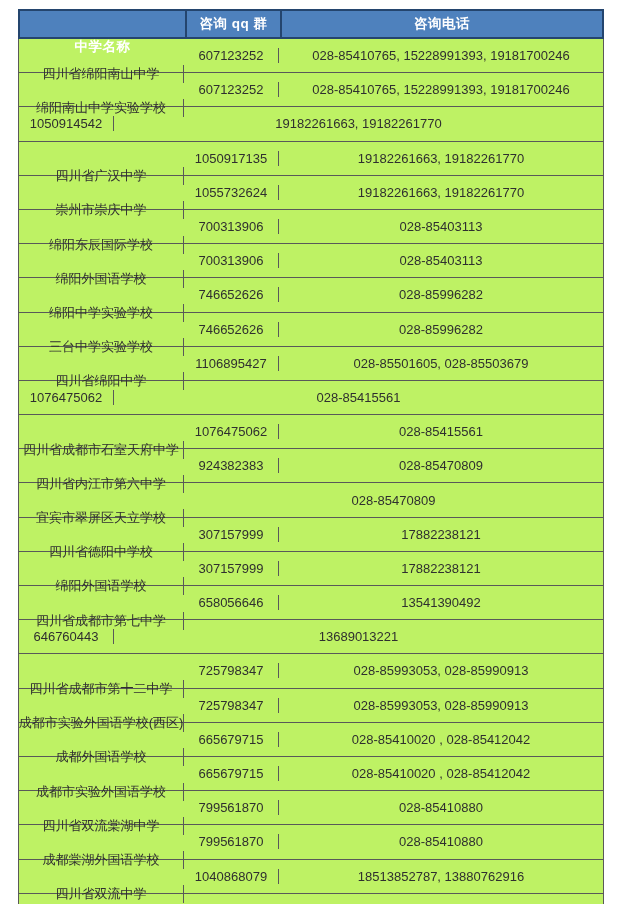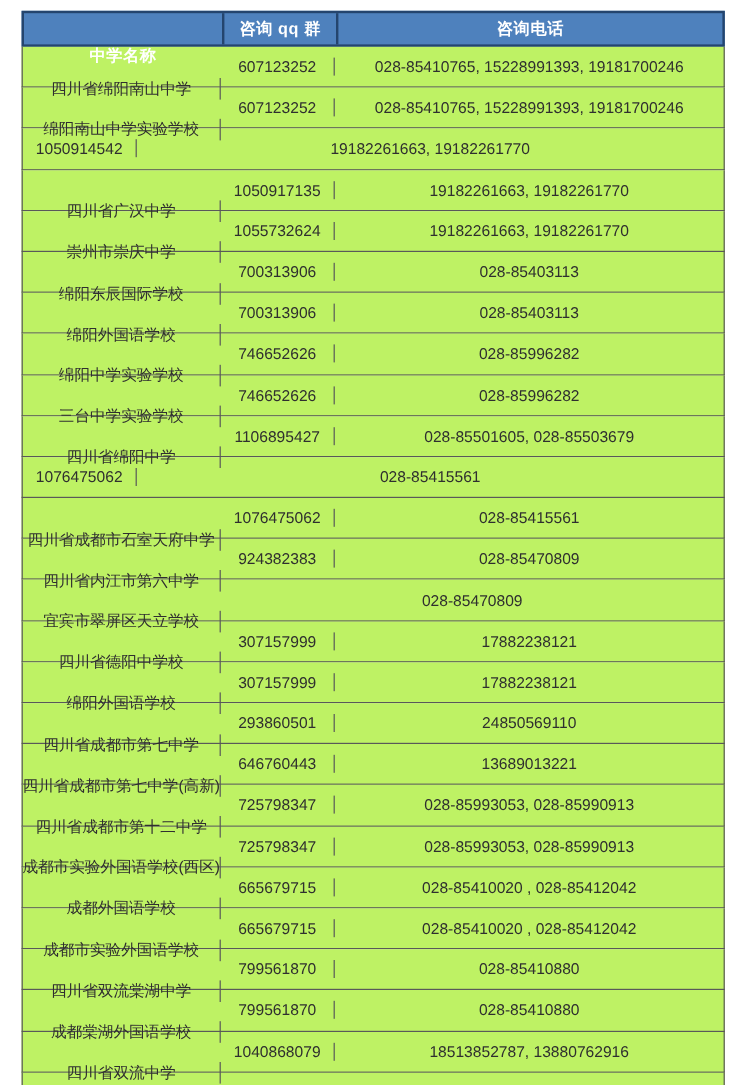--- a/index.html
+++ b/index.html
@@ -138,26 +138,25 @@
   </div>
 
   <div class="row">
     <div class="cell c1">绵阳外国语学校</div>
     <div class="cell c2">307157999</div>
     <div class="cell c3">17882238121</div>
   </div>
 
   <div class="row">
     <div class="cell c1">四川省成都市第七中学</div>
-    <div class="cell c2">293860501</div>
-    <div class="cell c3">24850569110</div>
-  </div>
-
-  <div class="row">
-    <div class="cell c1">四川省成都市第七中学(高新)</div>
+    <div class="cell c2">658056646</div>
+    <div class="cell c3">13541390492</div>
+  </div>
+
+  <div class="row">
     <div class="cell c2">646760443</div>
     <div class="cell c3">13689013221</div>
   </div>
 
   <div class="row">
     <div class="cell c1">四川省成都市第十二中学</div>
     <div class="cell c2">725798347</div>
     <div class="cell c3">028-85993053, 028-85990913</div>
   </div>
 

